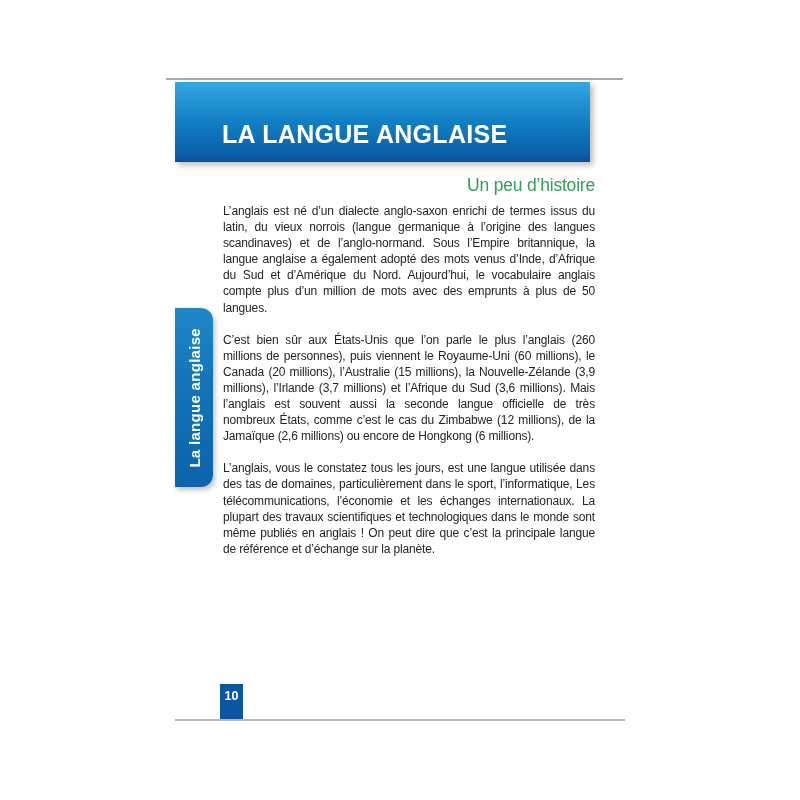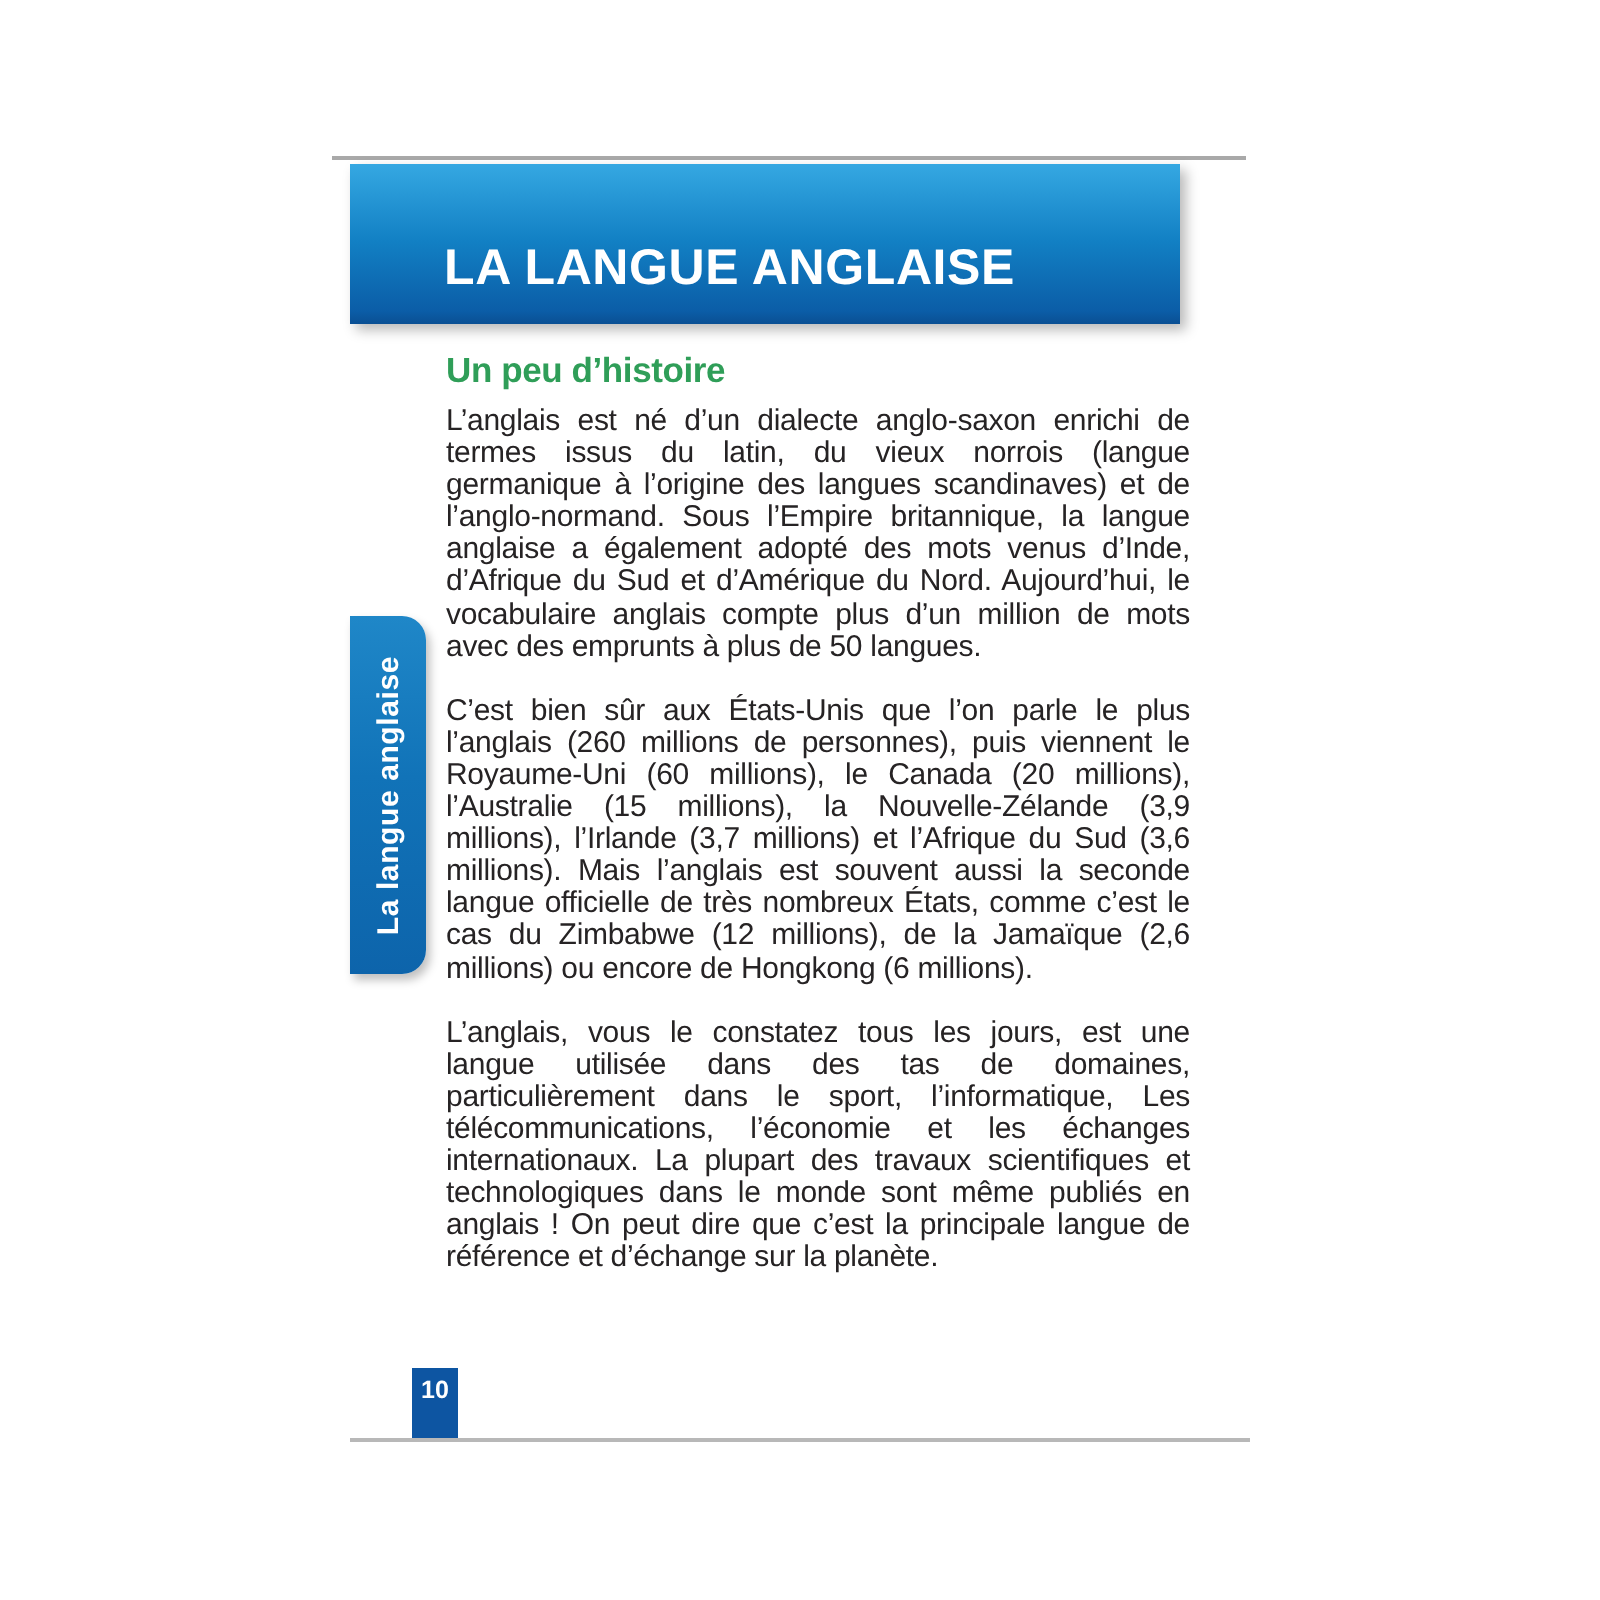--- a/index.html
+++ b/index.html
@@ -65,36 +65,37 @@
   .content {
     position: absolute;
     left: 223px;
     top: 175px;
     width: 372px;
   }
   .section-heading {
     margin: 0 0 7px 0;
     color: #2f9e58;
     font-size: 17.5px;
-    font-weight: bold;
+    font-weight: normal;
     letter-spacing: -0.2px;
+    text-align: right;
   }
   .section-body {
     margin: 0 0 16px 0;
     color: #262324;
-    font-size: 15px;
+    font-size: 12px;
     line-height: 16.1px;
     letter-spacing: -0.15px;
     text-align: justify;
   }
   .section { margin-bottom: 3px; }
 
   .page-num-box {
     position: absolute;
-    left: 206px;
+    left: 220px;
     top: 684px;
     width: 23px;
     height: 36px;
     background: #0d55a2;
     box-sizing: border-box;
     padding-top: 2px;
     text-align: center;
   }
   .page-num {
     color: #ffffff;

